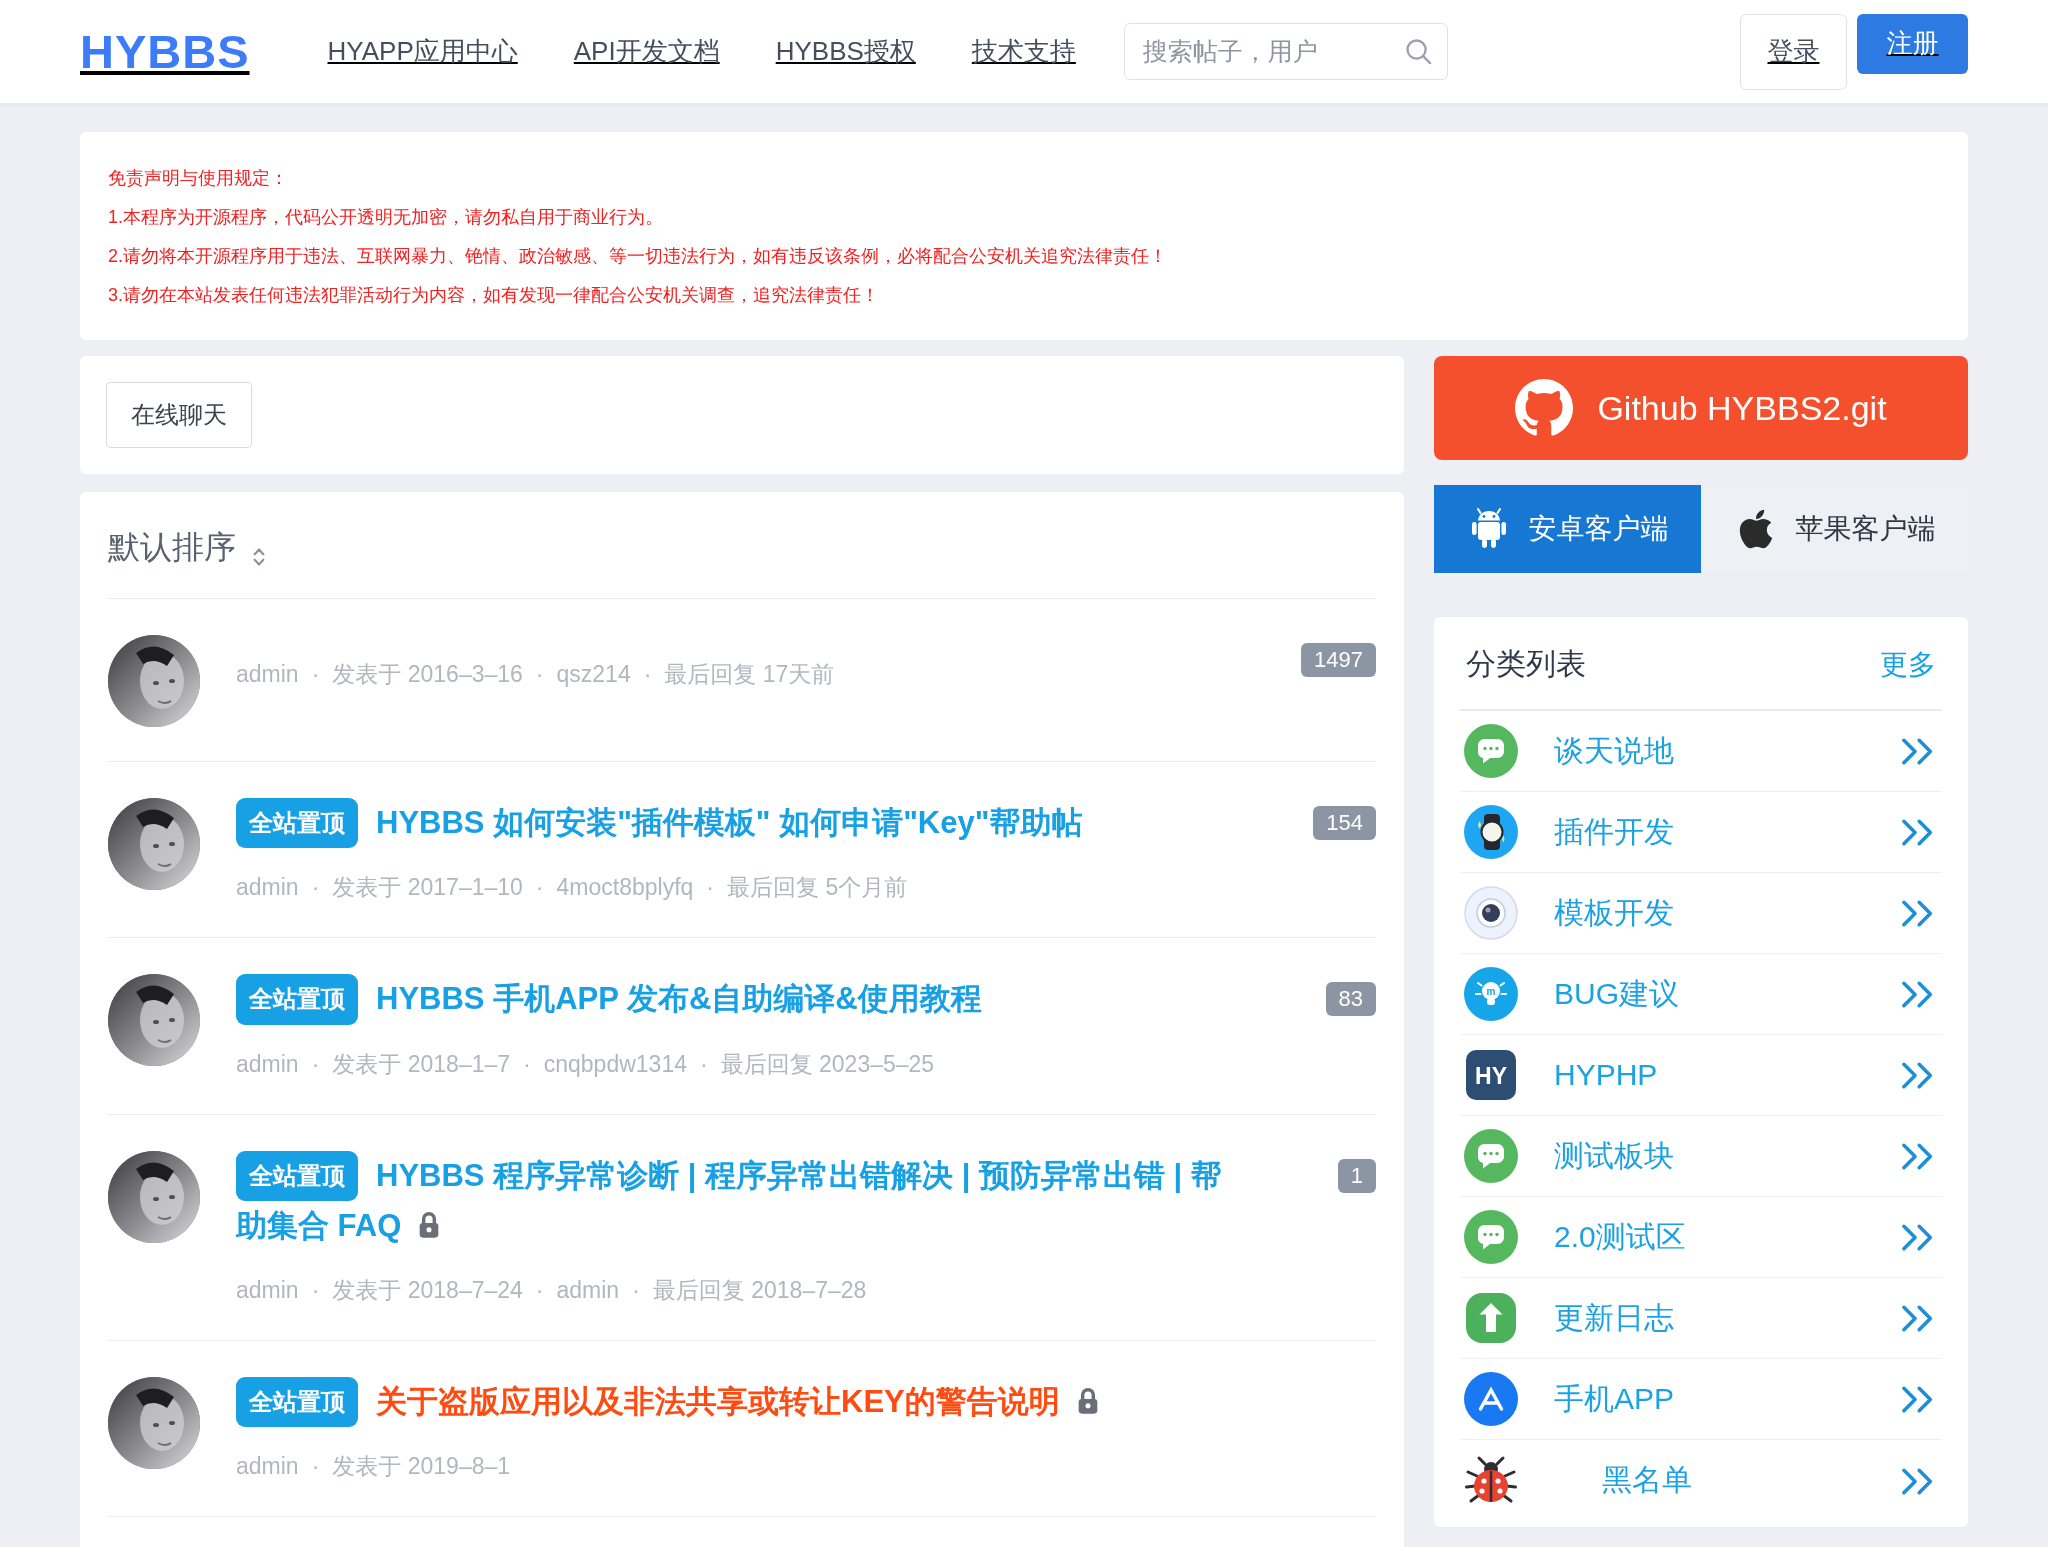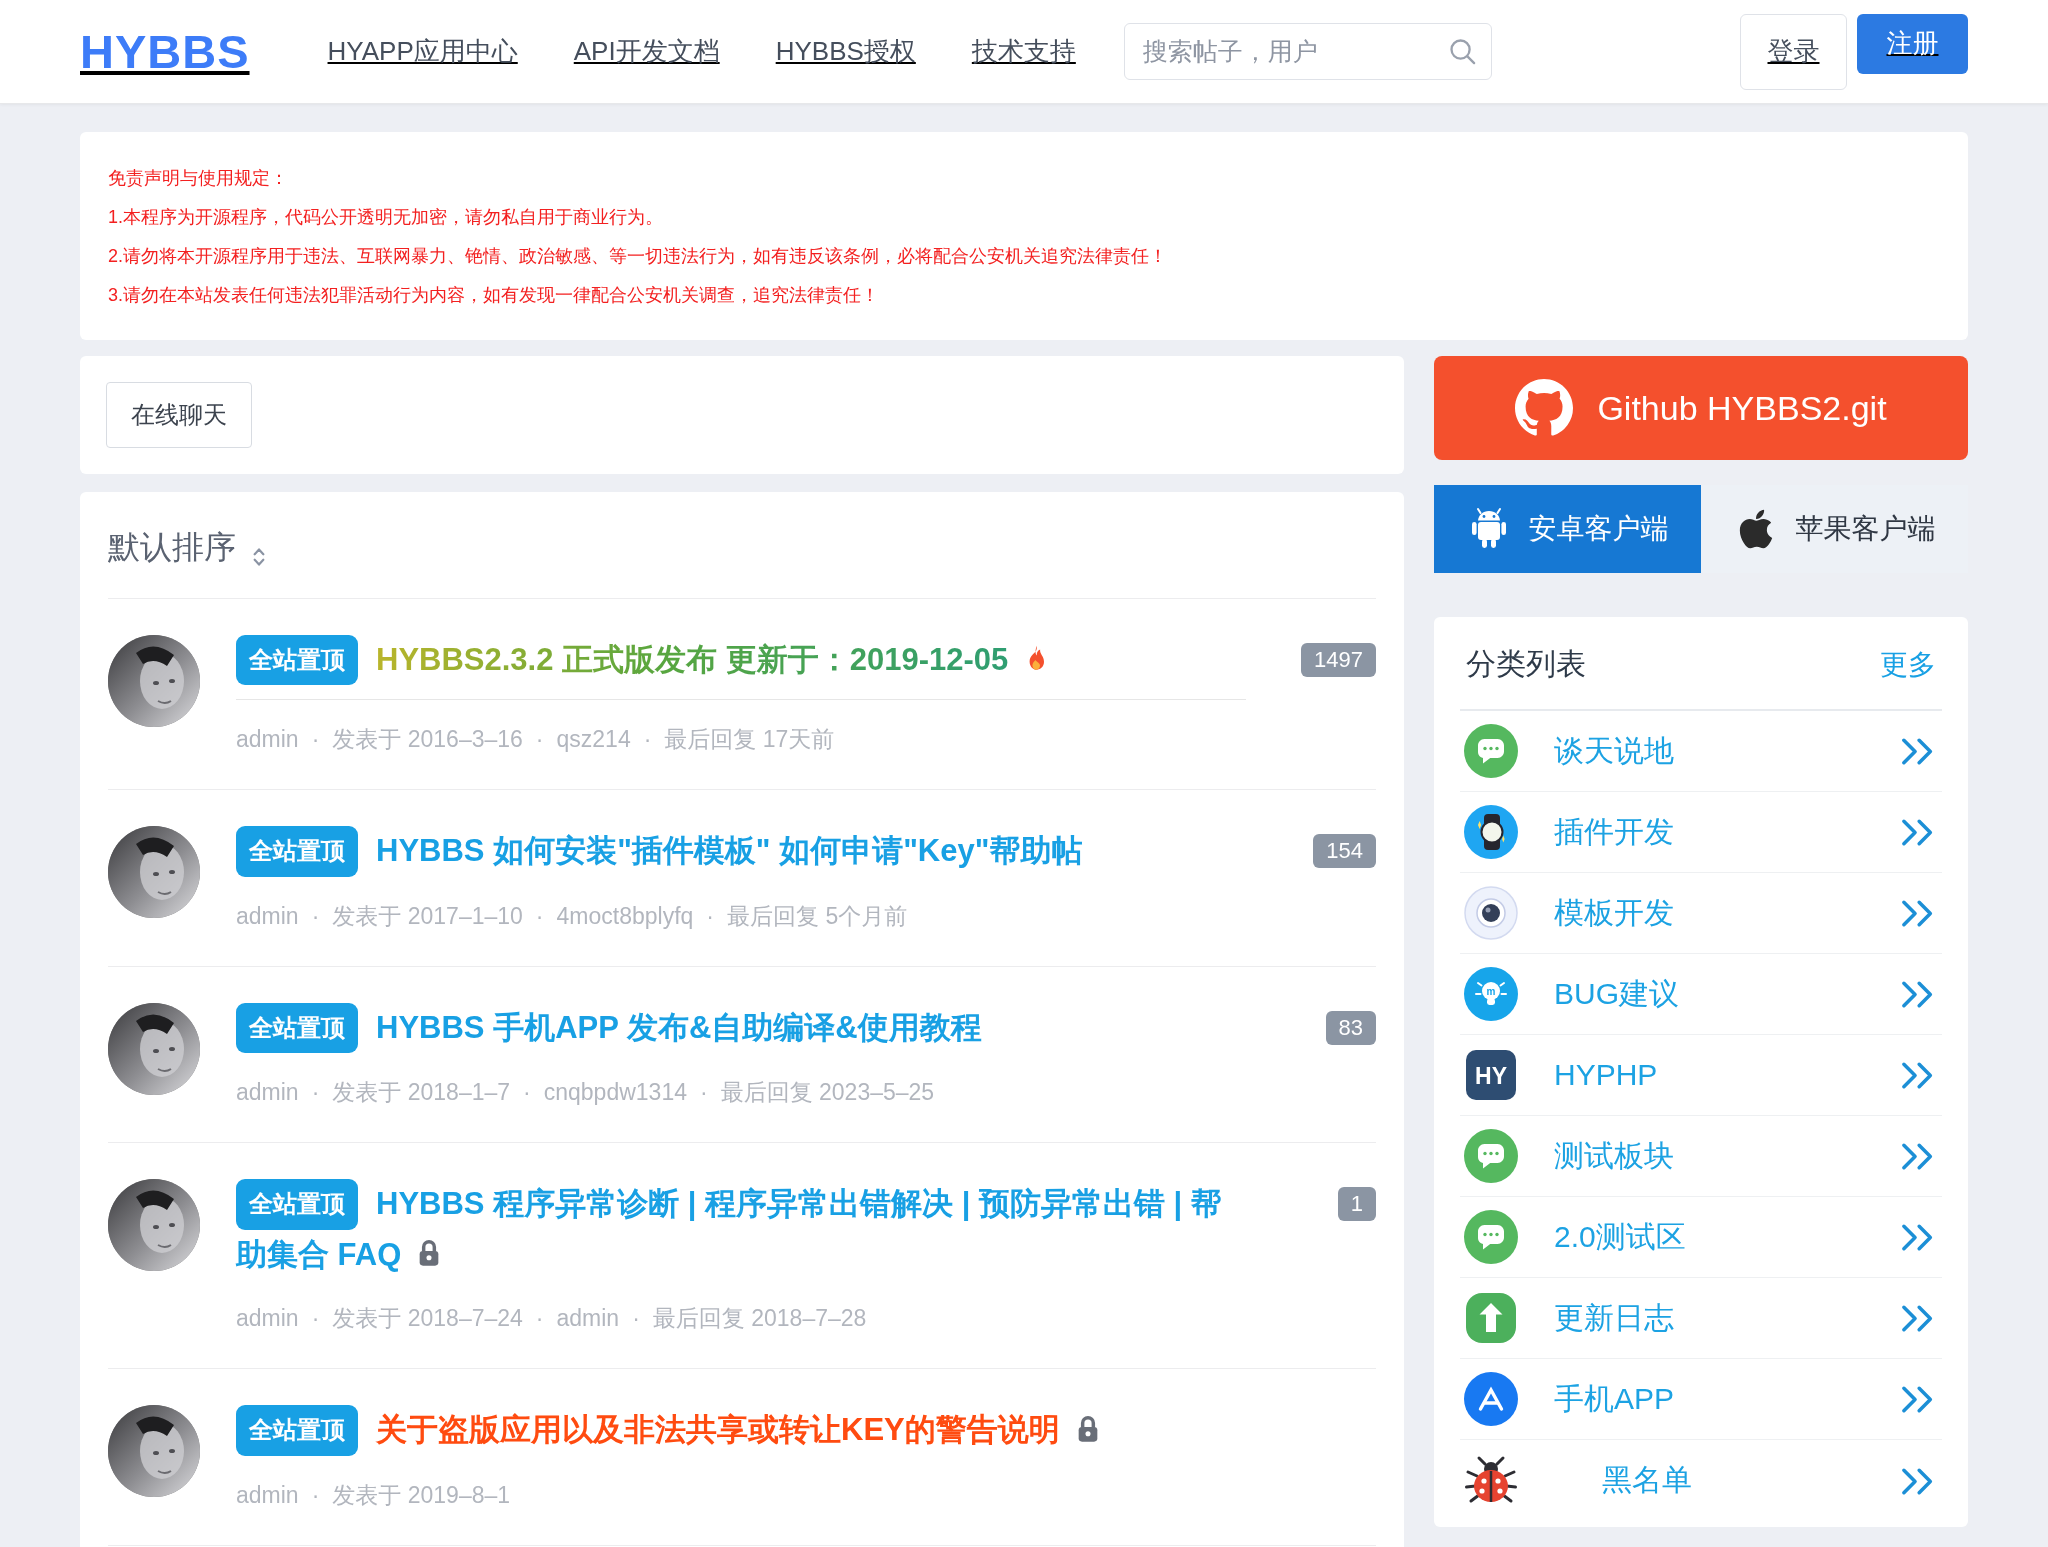--- a/index.html
+++ b/index.html
@@ -15,21 +15,21 @@
     height:104px; background:#fff; padding:0 80px;
     border-bottom:1px solid #e7e8ea;
     box-shadow:0 1px 3px rgba(0,0,0,.05);
     text-decoration:underline;
   }
   .logo { font-size:47px; font-weight:bold; color:#3d7cf8; letter-spacing:1px; cursor:pointer; }
   .main-nav { display:flex; margin-left:78px; gap:56px; }
   .nav-item { font-size:26px; color:#454e5c; cursor:pointer; white-space:nowrap; }
   .search-box { position:relative; margin-left:48px; }
   .search-input {
-    width:368px; height:57px; border:1px solid #dfe2e8; border-radius:6px;
+    width:324px; height:57px; border:1px solid #dfe2e8; border-radius:6px;
     font-size:25px; padding:0 58px 0 18px; color:#333; outline:none;
     font-family:inherit;
   }
   .search-input::placeholder { color:#8e95a2; }
   .search-icon { position:absolute; right:14px; top:13px; width:31px; height:31px; }
   .auth { margin-left:auto; display:flex; gap:10px; }
   .btn-login {
     width:107px; height:76px; background:#fff; border:1px solid #dfe2e8;
     border-radius:6px; font-size:26px; color:#454e5c; cursor:pointer; font-family:inherit;
   }
@@ -175,24 +175,20 @@
                   </defs>
                   <rect width="92" height="92" fill="url(#avg)"></rect>
                   <ellipse cx="54" cy="46" rx="22" ry="28" fill="#cdcdd1" opacity=".8"></ellipse>
                   <path d="M28 18q18-14 38 2l-7 11q-13-9-24-2z" fill="#1e1e20"></path>
                   <ellipse cx="48" cy="48" rx="3" ry="2" fill="#4e4e53"></ellipse>
                   <ellipse cx="64" cy="46" rx="3" ry="2" fill="#4e4e53"></ellipse>
                   <path d="M50 66q7 4 13 0" stroke="#6b6b70" stroke-width="2" fill="none"></path>
                 </svg>
               </span>
               <div class="post-main">
-                <div class="title-row underlined"><span class="badge">全站置顶</span><a class="title gradient">HYBBS2.3.2 正式版发布 更新于：2019-12-05</a><span class="inline-icon"><svg viewBox="0 0 24 24">
-                      <path d="M12.3 2c1.1 3.2-1 4.9-2.6 6.5C8 10.2 7.2 12 7.2 13.8c0 4 2.9 6.2 5.2 6.2 2.9 0 5.6-2.2 5.6-5.9 0-4.5-3.4-5.7-2.9-9.2-2.1.8-2.7 2.7-2.5 4.4-1.6-1.7-.7-4.5-.3-7.3z" fill="#f4502d"></path>
-                      <path d="M12.3 20c-1.7 0-3-1.4-3-3.2 0-1.7 1.1-2.7 2.3-4.1.8 1.5 3.4 2.1 3.4 4.2 0 1.8-1.2 3.1-2.7 3.1z" fill="#fbb03b"></path>
-                    </svg></span></div>
                 <div class="meta"><span>admin</span><span class="sep">·</span><span>发表于 2016–3–16</span><span class="sep">·</span><span>qsz214</span><span class="sep">·</span><span>最后回复 17天前</span></div>
               </div>
               <span class="count">1497</span>
             </div>
             <div class="post">
               <span class="avatar">
                 <svg viewBox="0 0 92 92">
                   <defs>
                     <linearGradient id="avg" x1="0" y1="0" x2="1" y2="1">
                       <stop offset="0" stop-color="#39393c"></stop>

